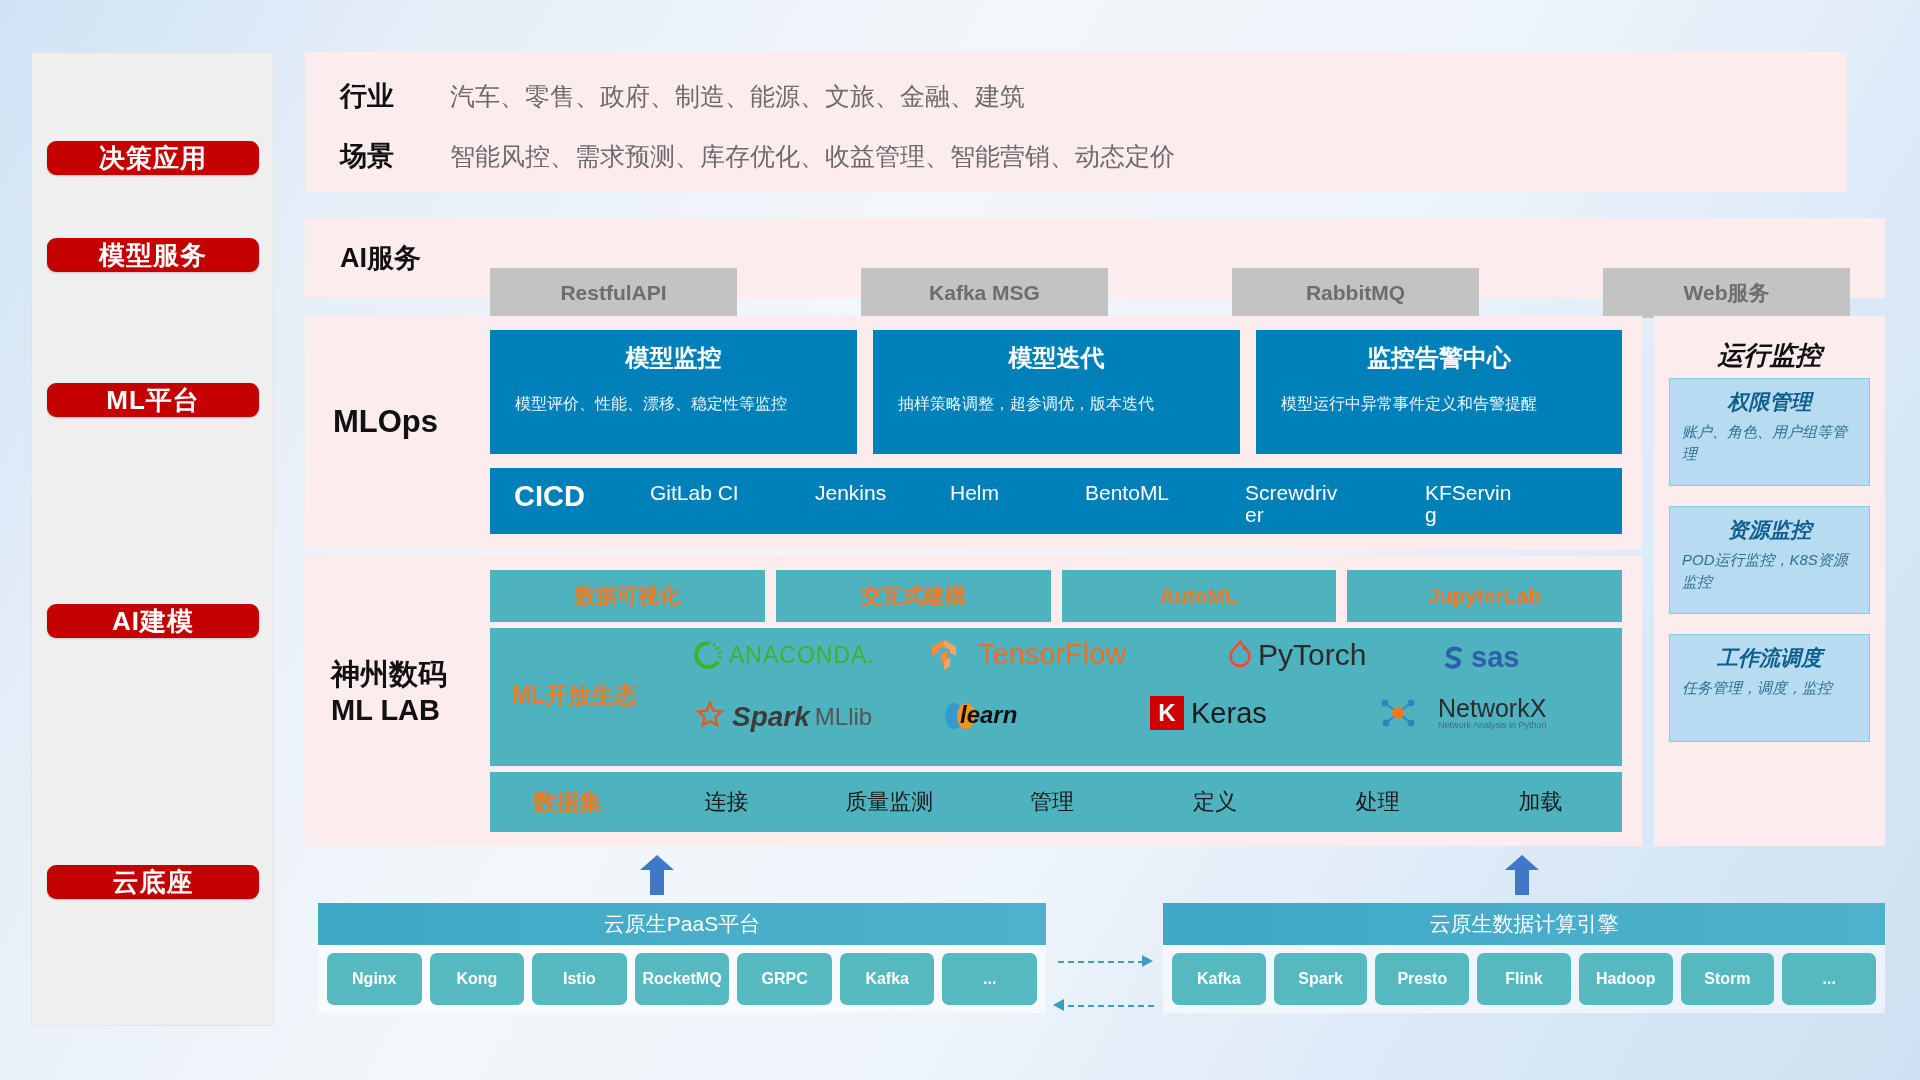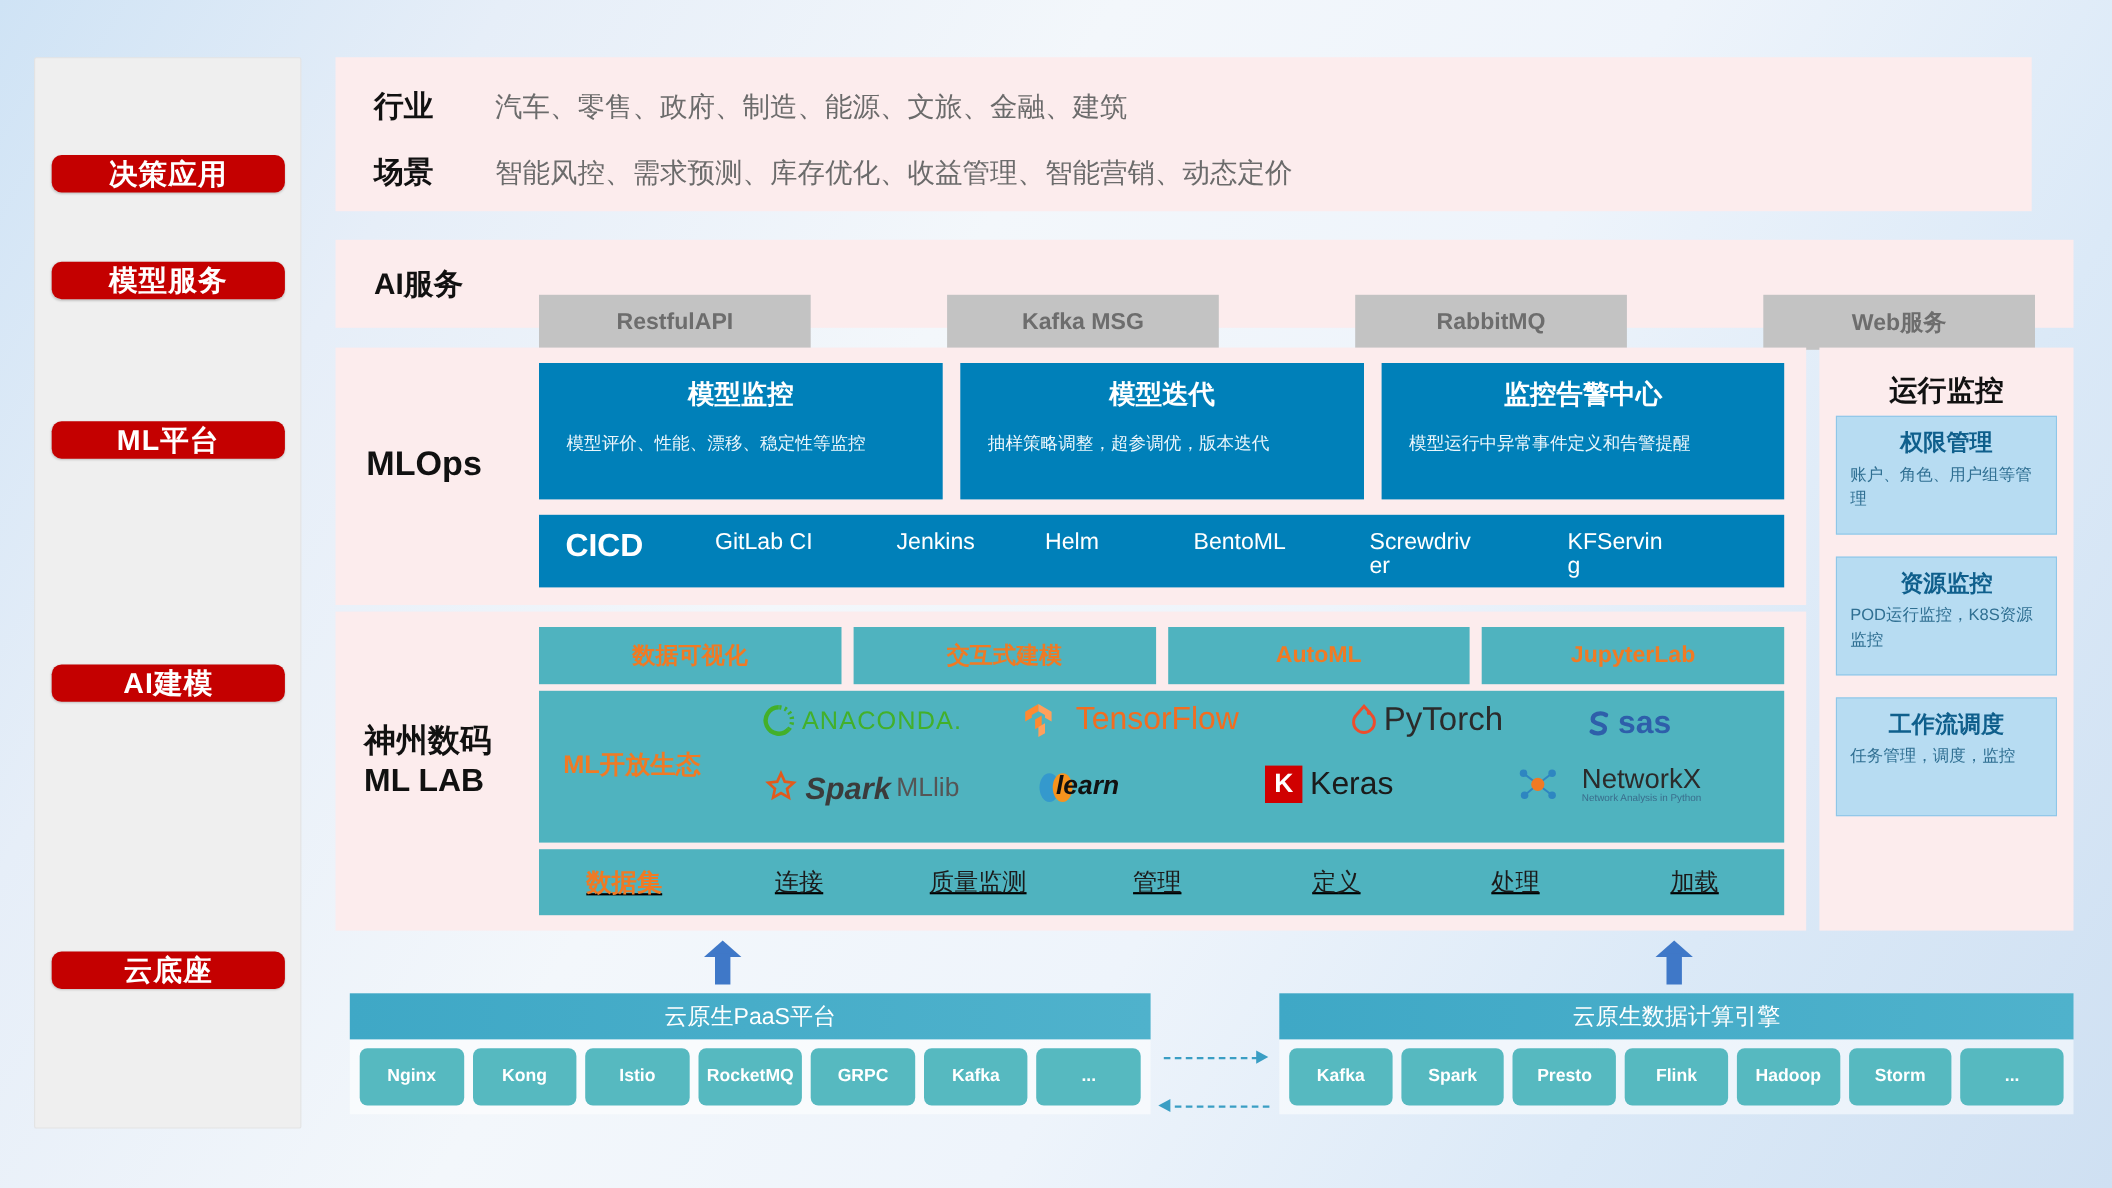--- a/index.html
+++ b/index.html
@@ -68,27 +68,27 @@
     flex:1;background:#4fb3bf;color:#f07a24;display:flex;align-items:center;justify-content:center;
     font-size:21px;font-weight:bold;
   }
   .eco{
     position:absolute;left:185px;top:72px;width:1132px;height:138px;background:#4fb3bf;
     overflow:hidden;
   }
   .eco-label{position:absolute;left:22px;top:52px;font-size:23px;font-weight:bold;color:#f07a24;}
   .ds{
     position:absolute;left:185px;top:216px;width:1132px;height:60px;background:#4fb3bf;
-    display:flex;align-items:center;text-decoration:underline;
+    display:flex;align-items:center;
   }
   .ds-title{width:155px;text-align:center;font-size:23px;font-weight:bold;color:#f07a24;}
   .ds-item{flex:1;text-align:center;font-size:22px;color:#1b1b1b;}
 
   
-  #band-mon{left:1654px;top:316px;width:231px;height:530px;}
+  #band-mon{left:1654px;top:316px;width:231px;height:530px;font-style:italic;}
   .mon-title{position:absolute;left:0;top:22px;width:231px;text-align:center;font-size:26px;font-weight:bold;color:#111;}
   .mon-card{
     position:absolute;left:15px;width:201px;background:#b7dcf2;border:1px solid #8fc6e8;
     box-sizing:border-box;
   }
   .mon-card h5{margin:0;padding:9px 0 5px;text-align:center;font-size:21px;font-weight:bold;color:#0f5f8c;}
   .mon-card p{margin:0;padding:0 12px 10px;font-size:15px;line-height:1.45;color:#2f6f92;}
 
   
   .cloudgrp{position:absolute;}

